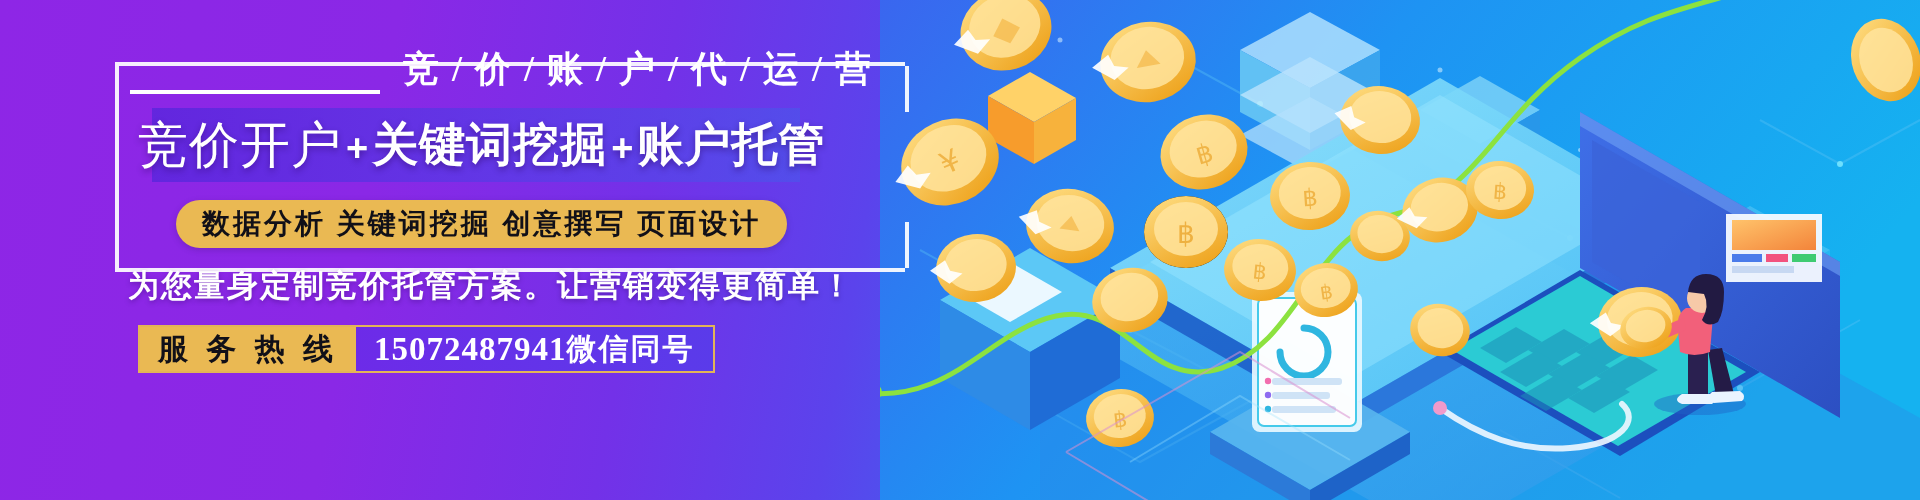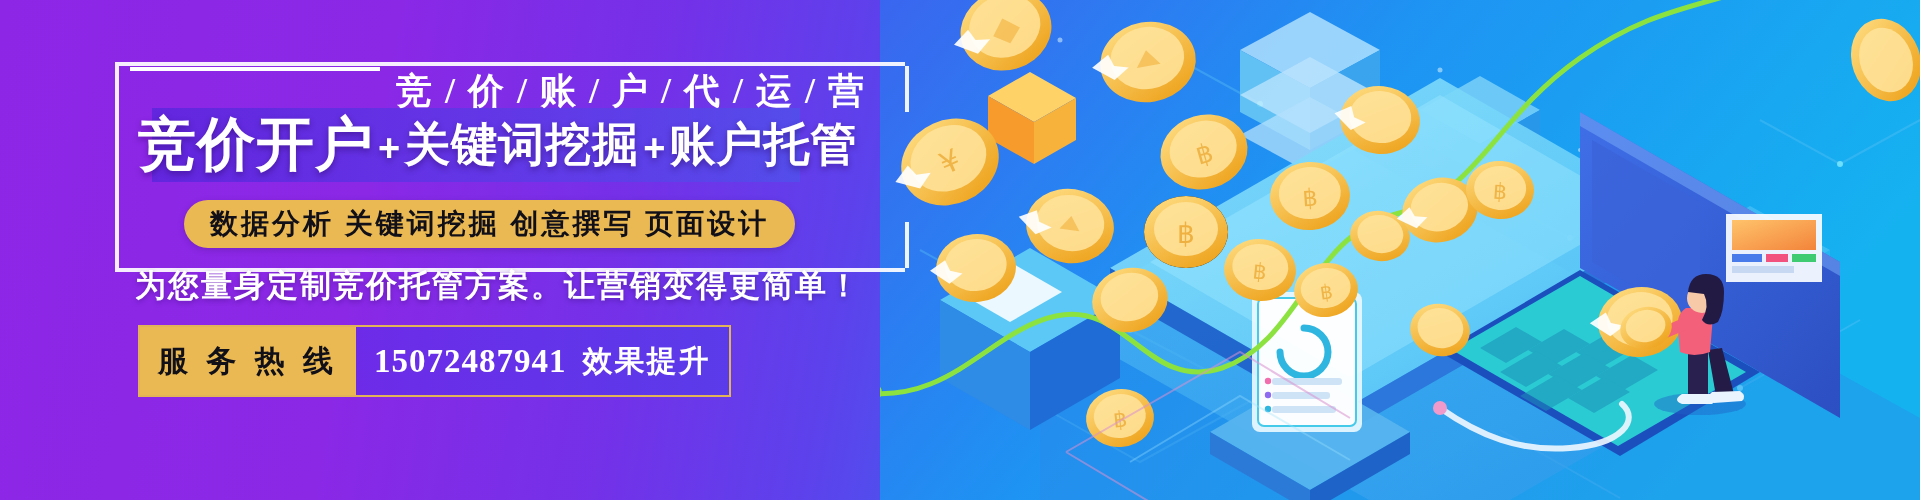--- a/index.html
+++ b/index.html
@@ -32,81 +32,81 @@
     content:""; position:absolute; right:-4px; top:0; width:4px; height:46px;
     background:rgba(255,255,255,.92);
   }
   .bracket::before{
     content:""; position:absolute; right:-4px; bottom:0; width:4px; height:46px;
     background:rgba(255,255,255,.92);
   }
 
   
   .kicker-row{
-    position:absolute; left:120px; top:67px; width:790px; height:44px;
-    display:flex; align-items:flex-start; gap:16px;
+    position:absolute; left:120px; top:50px; width:790px; height:44px;
+    display:flex; align-items:flex-end; gap:23px;
   }
   .kicker-rule{ height:4px; background:#fff; flex:0 0 250px; margin-left:10px; }
   .kicker-text{
     font-family:"Liberation Serif","DejaVu Serif",serif;
     font-weight:700; font-size:36px; color:#ffffff; letter-spacing:2px;
     white-space:nowrap;
   }
 
   
   .headline-band{
     position:absolute; left:152px; top:108px; width:648px; height:74px;
     background:linear-gradient(90deg,rgba(88,38,220,.80) 0%,rgba(86,60,230,.72) 55%,rgba(70,90,235,.55) 100%);
   }
   .headline{
     position:absolute; left:138px; top:104px; width:760px; height:82px;
     display:flex; align-items:center; white-space:nowrap;
     color:#ffffff;
     text-shadow:0 3px 6px rgba(40,0,90,.45);
   }
-  .hl-big{ font-size:58px; font-weight:bold; letter-spacing:1px; }
+  .hl-big{ font-size:50px; font-weight:normal; letter-spacing:1px; }
   .hl-plus{ font-size:38px; font-weight:bold; padding:0 4px; position:relative; top:3px; }
   .hl-mid{ font-size:46px; font-weight:bold; letter-spacing:1px; }
 
   
   .pill{
-    position:absolute; left:184px; top:200px; height:48px;
+    position:absolute; left:176px; top:200px; height:48px;
     padding:0 26px; border-radius:24px;
     background:#EAB953;
     display:flex; align-items:center; justify-content:center;
     box-shadow:0 2px 6px rgba(60,20,110,.28);
   }
   .pill-text{
     font-size:28px; font-weight:bold; color:#111018; letter-spacing:3px;
     white-space:nowrap;
   }
 
   
   .tagline{
-    position:absolute; left:135px; top:265px; width:800px;
+    position:absolute; left:128px; top:265px; width:800px;
     font-size:31px; font-weight:bold; color:#ffffff; letter-spacing:2px;
     white-space:nowrap;
     text-shadow:0 2px 5px rgba(40,0,90,.35);
   }
 
   
   .hotline{
-    position:absolute; left:138px; top:325px; height:72px;
+    position:absolute; left:138px; top:325px; height:48px;
     display:flex; align-items:stretch;
     border:2px solid #E3B457;
   }
   .hotline-label{
     background:#EAB953; color:#111018;
     font-size:30px; font-weight:bold; letter-spacing:5px;
     display:flex; align-items:center; padding:0 18px; white-space:nowrap;
   }
   .hotline-value{
     background:linear-gradient(90deg,#6D2BE8 0%,#5A3BEA 100%);
     color:#ffffff; display:flex; align-items:center; padding:0 18px;
-    white-space:nowrap; gap:16px;
+    white-space:nowrap; gap:0;
   }
   .hotline-number{
     font-family:"Liberation Serif","DejaVu Serif",serif;
     font-size:33px; font-weight:bold; letter-spacing:1px;
   }
   .hotline-wechat{ font-size:30px; font-weight:bold; letter-spacing:2px; }
 </style>
 </head>
 <body>
 
@@ -433,18 +433,18 @@
     <div class="pill">
       <span class="pill-text">数据分析  关键词挖掘  创意撰写  页面设计</span>
     </div>
 
     <div class="tagline">为您量身定制竞价托管方案。让营销变得更简单！</div>
 
     <div class="hotline">
       <div class="hotline-label">服 务 热 线</div>
       <div class="hotline-value">
         <span class="hotline-number">15072487941</span>
-        <span class="hotline-wechat">效果提升</span>
+        <span class="hotline-wechat">微信同号</span>
       </div>
     </div>
 
   </div>
 </div>
 
 </body></html>

